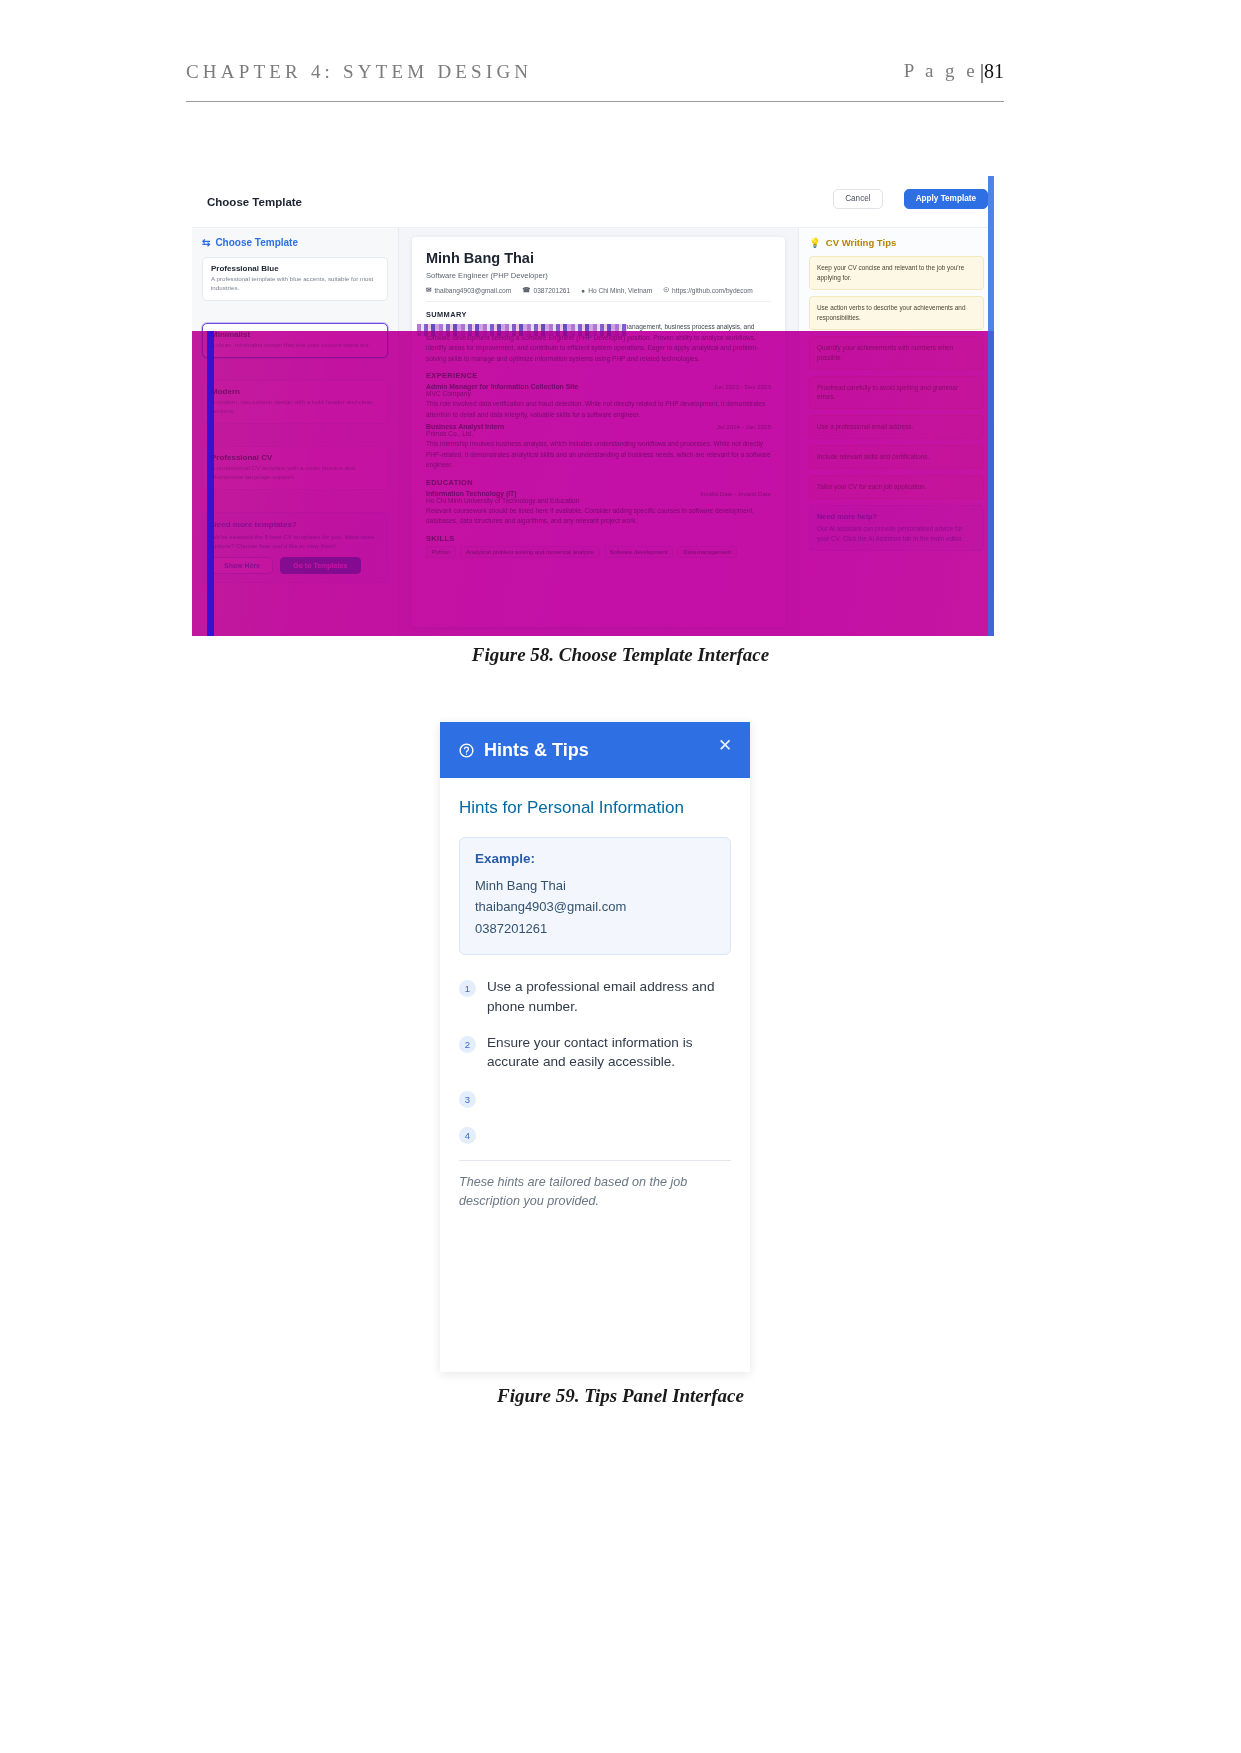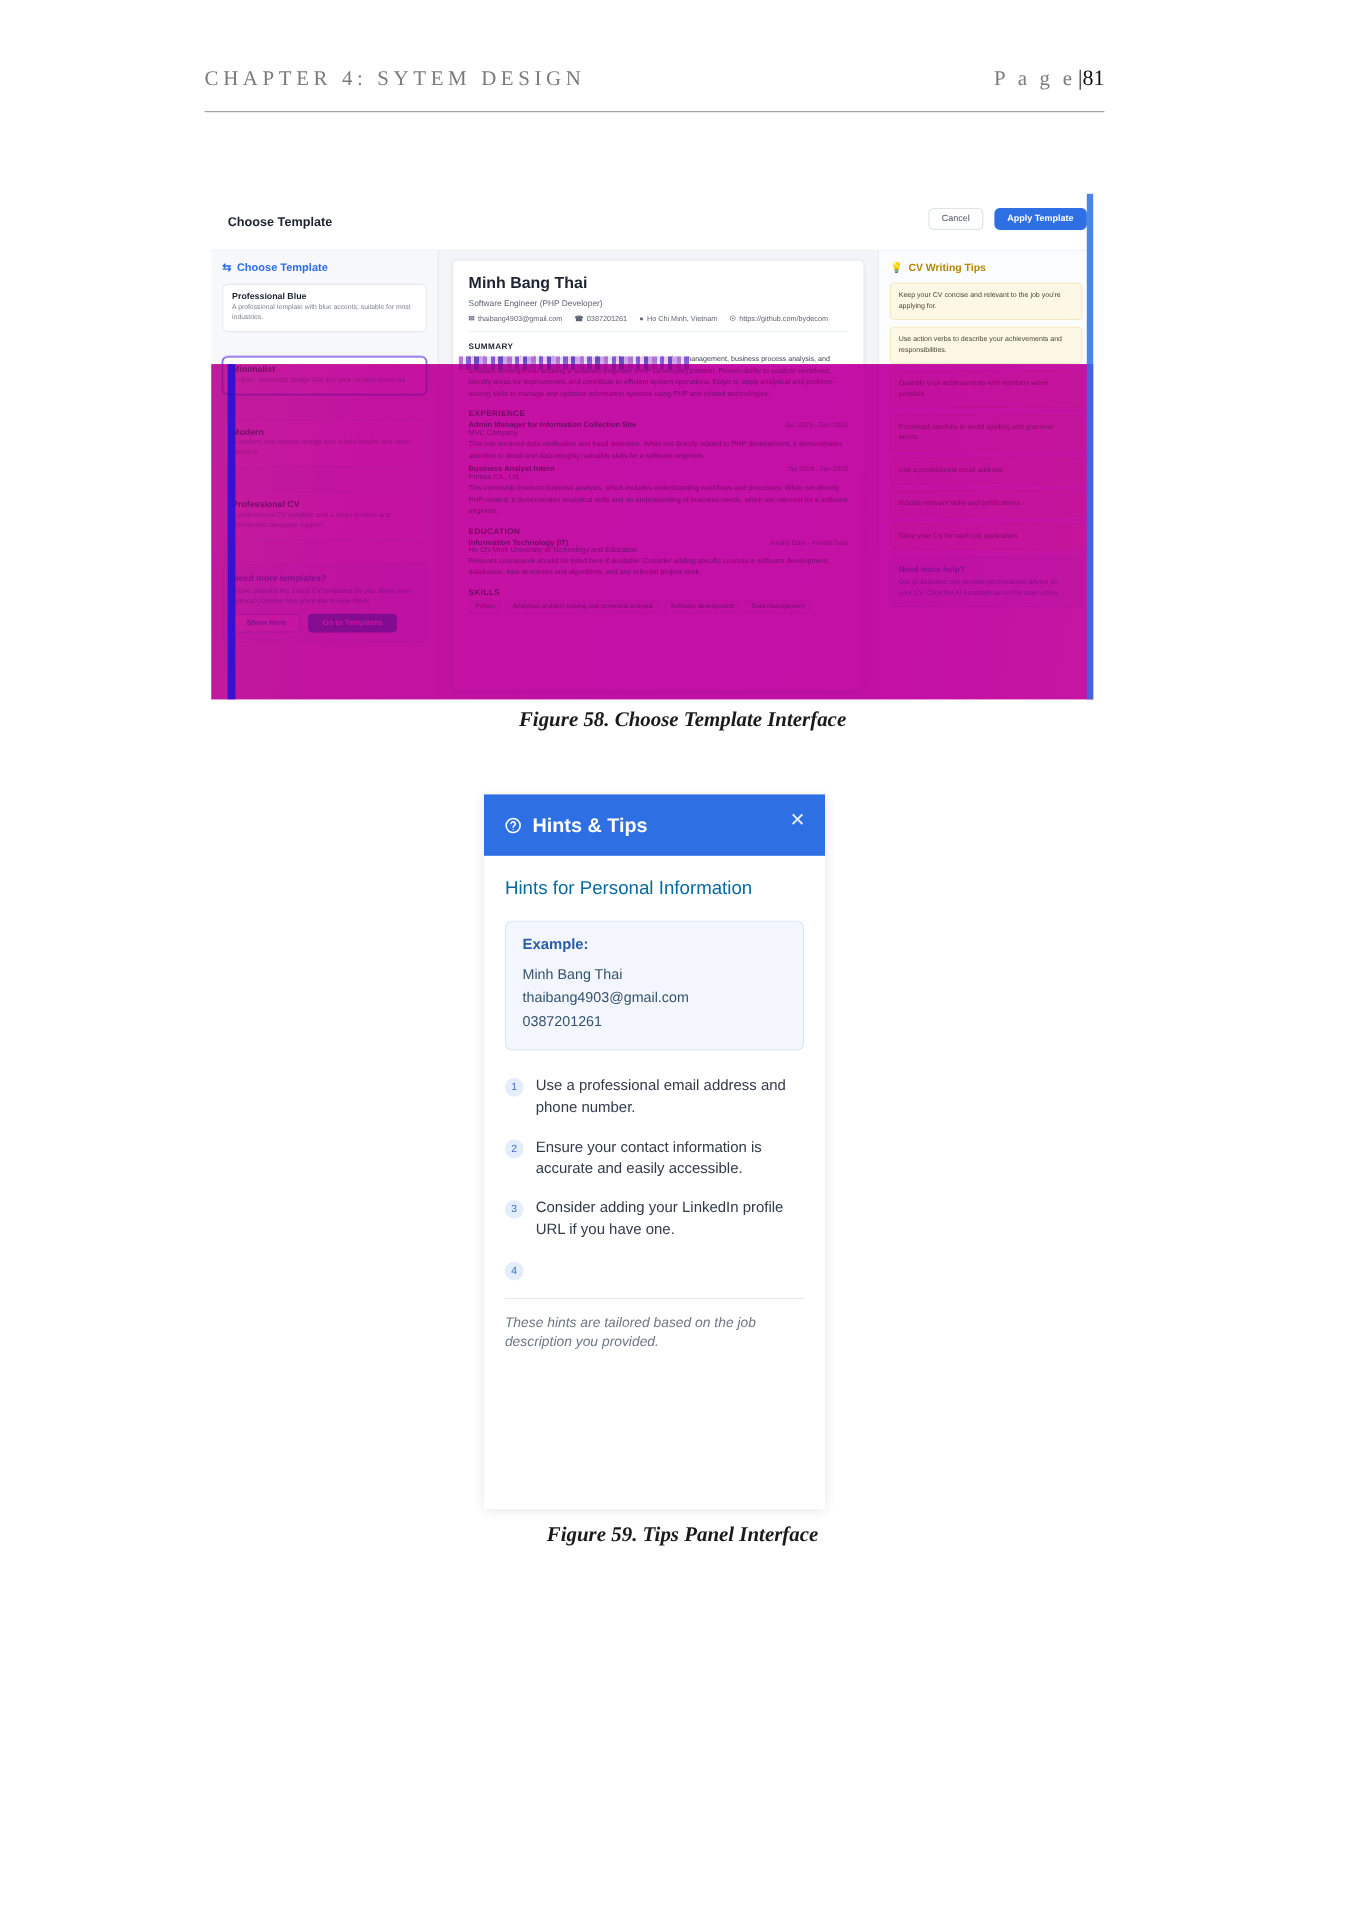--- a/index.html
+++ b/index.html
@@ -14,21 +14,21 @@
 
   
   #page-header {
     position:absolute; left:186px; top:60px; width:818px; height:40px;
   }
   #page-header .hdr-row { display:flex; align-items:flex-end; justify-content:space-between; }
   .hdr-chapter {
     font-family:"Liberation Serif", serif;
     font-size:19px; letter-spacing:4.2px; color:#7b7b7b; white-space:nowrap;
   }
-  .hdr-page-wrap { font-size:19px; color:#7b7b7b; letter-spacing:3.4px; display:flex; align-items:center; }
+  .hdr-page-wrap { font-size:19px; color:#7b7b7b; letter-spacing:3.4px; display:flex; align-items:flex-start; }
   .hdr-page-label { letter-spacing:3.4px; }
   .hdr-page-sep { color:#1a1a1a; letter-spacing:0; margin-left:2px; font-size:20px; }
   .hdr-page-num { color:#111; letter-spacing:0; font-size:20px; }
   #header-rule {
     position:absolute; left:186px; top:101px; width:818px; height:1px;
     background:#9a9a9a;
   }
 
   
   #figure58 {
@@ -40,21 +40,21 @@
   .app-shot { position:absolute; inset:0; background:#fff; }
   .app-topbar {
     position:absolute; left:0; top:0; right:0; height:52px; background:#fff;
     border-bottom:1px solid #eceef1;
   }
   .app-topbar-title {
     position:absolute; left:15px; top:20px;
     font-family:"Liberation Sans", sans-serif; font-weight:bold;
     font-size:11.5px; color:#1c2431;
   }
-  .topbar-btns { position:absolute; right:6px; top:13px; display:flex; gap:10px; }
+  .topbar-btns { position:absolute; right:6px; top:13px; display:flex; gap:21px; }
   .btn-cancel {
     font-family:"Liberation Sans", sans-serif; font-size:8.2px; color:#4a5260;
     background:#fff; border:1px solid #dfe2e7; border-radius:5px;
     padding:5px 11px; line-height:1;
   }
   .btn-apply {
     font-family:"Liberation Sans", sans-serif; font-size:8.2px; color:#fff; font-weight:bold;
     background:#2f6fe4; border:1px solid #2f6fe4; border-radius:5px;
     padding:5px 11px; line-height:1;
   }
@@ -406,21 +406,20 @@
     <div class="hint-row">
       <div class="hint-num">1</div>
       <div class="hint-text">Use a professional email address and phone number.</div>
     </div>
     <div class="hint-row">
       <div class="hint-num">2</div>
       <div class="hint-text">Ensure your contact information is accurate and easily accessible.</div>
     </div>
     <div class="hint-row">
       <div class="hint-num">3</div>
-      <div class="hint-text">Consider adding your LinkedIn profile URL if you have one.</div>
     </div>
     <div class="hint-row">
       <div class="hint-num">4</div>
     </div>
 
     <div class="hints-divider"></div>
     <div class="hints-footnote">These hints are tailored based on the job description you provided.</div>
   </div>
 </div>
 

